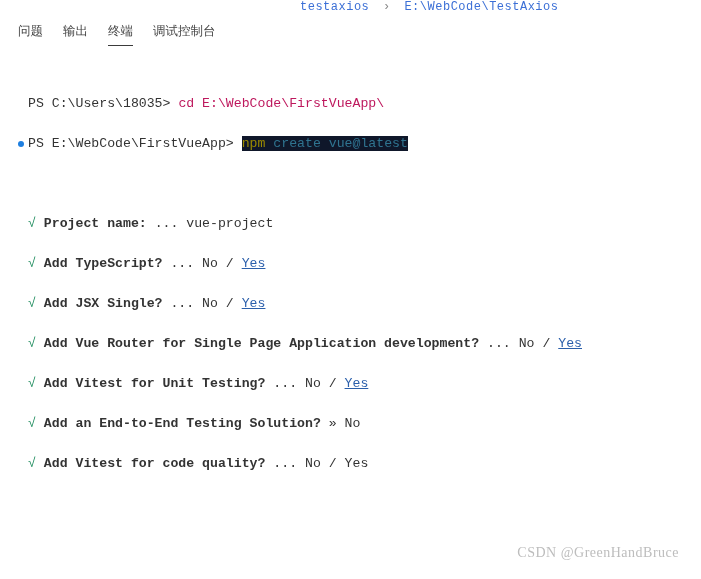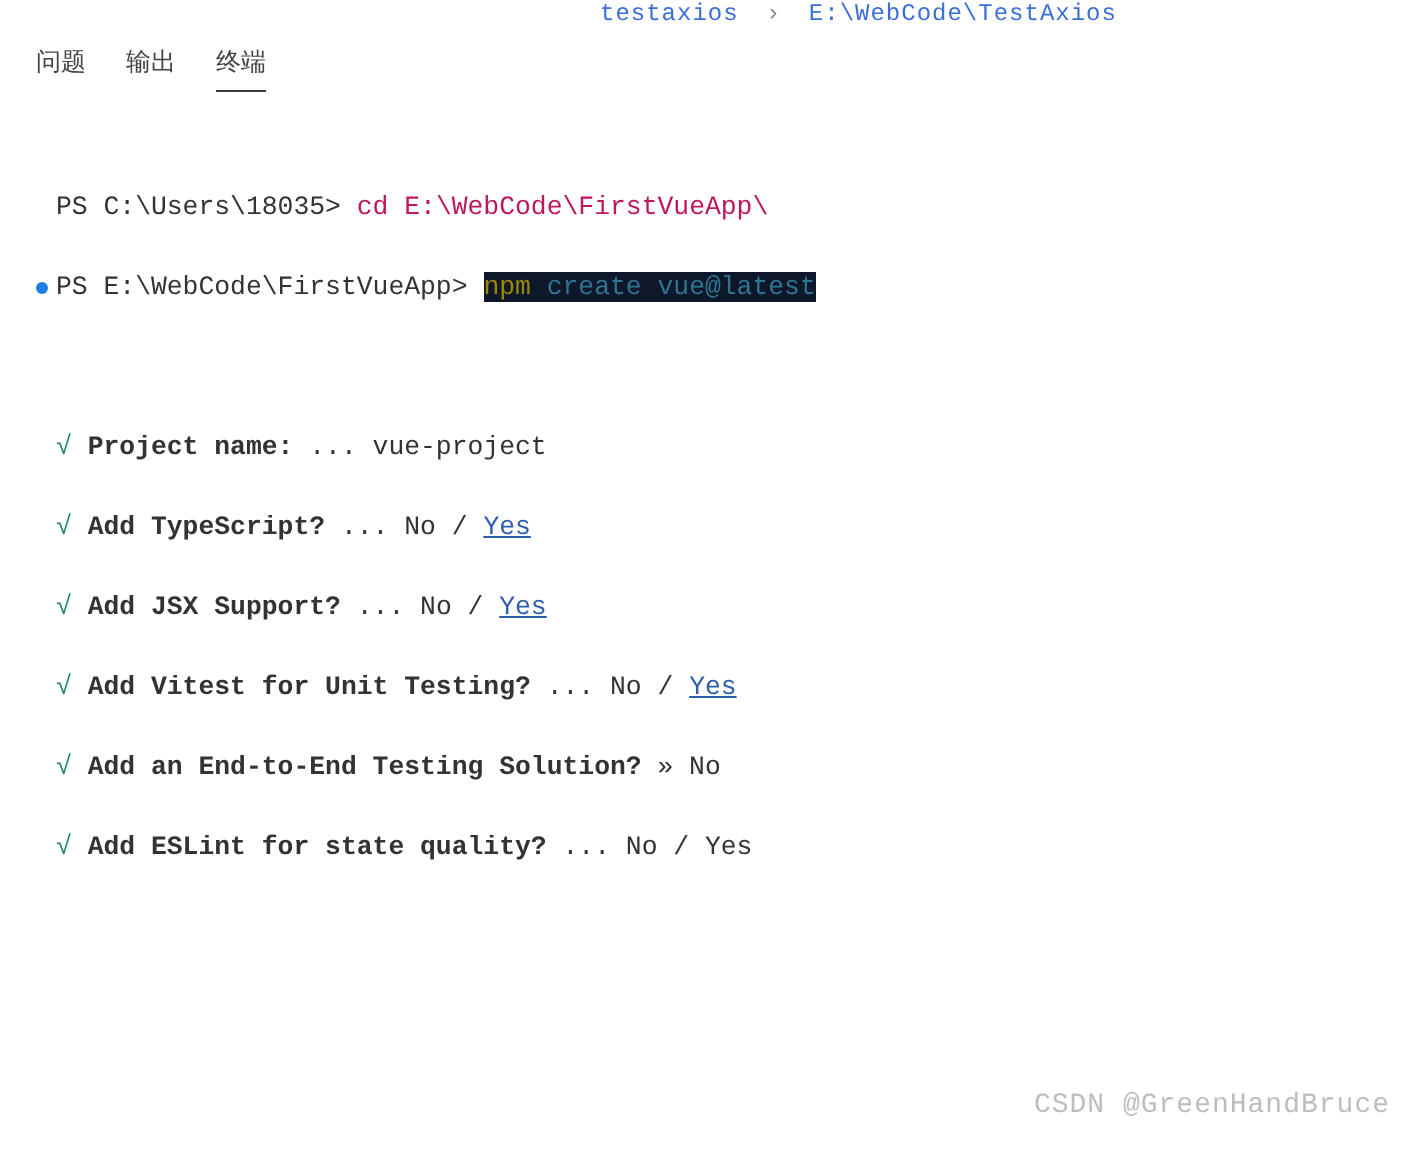--- a/index.html
+++ b/index.html
@@ -43,55 +43,57 @@
     .hl{ background:#0f172a; }
     .cmd-yellow{ color:#9b8a00;}
     .cmd-lightblue{ color:#2f7490;}
     .green-title{ color:#1a8a5a;}
     .bold{ font-weight:700;text-align:center;}
     .underline{ text-decoration:underline; color:#2b5fab;margin-top:48px;}
     .underline-dark{ color:#333;}
     .caps{ color:#be185d;}
     .watermark{
       position:absolute;
-      right:6px;
+      right:22px;
       bottom:18px;
       color:#bdbdbd;
-      font-family:Liberation Mono, monospace;
+      font-family:Liberation Serif, serif;
       font-size:14px;
       letter-spacing:.5px;
     }
     .check{ color:#1a8a5a; }
   </style>
 </head>
 <body>
 
 <div class="breadcrumb">
   <span>testaxios</span>
   <span class="bc-sep">›</span>
   <span>E:\WebCode\TestAxios</span>
 </div>
 
 <div class="tabs">
   <div class="tab">问题</div>
   <div class="tab">输出</div>
   <div class="tab active">终端</div>
+  <div class="tab">调试控制台</div>
 </div>
 
 <div class="term-wrap">
 <div class="row"><span class="gutter"></span><span><span>PS C:\Users\18035&gt; </span><span class="caps">cd E:\WebCode\FirstVueApp\</span></span></div>
 <div class="row"><span class="gutter"><span class="dot-blue"></span></span><span><span>PS E:\WebCode\FirstVueApp&gt; </span><span class="hl"><span class="cmd-yellow">npm </span><span class="cmd-lightblue">create vue@latest</span></span></span></div>
 <div class="row"><span class="gutter"></span></div>
 <div class="row"><span class="gutter"></span></div>
 <div class="row"><span class="gutter"></span><span><span class="check">√ </span><span class="bold">Project name: </span><span>... vue-project</span></span></div>
 <div class="row"><span class="gutter"></span><span><span class="check">√ </span><span class="bold">Add TypeScript? </span><span>... No / </span><span class="underline">Yes</span></span></div>
-<div class="row"><span class="gutter"></span><span><span class="check">√ </span><span class="bold">Add JSX Support? </span><span>... No / </span><span class="underline">Yes</span></span></div>
+<div class="row"><span class="gutter"></span><span><span class="check">√ </span><span class="bold">Add JSX Single? </span><span>... No / </span><span class="underline">Yes</span></span></div>
+<div class="row"><span class="gutter"></span><span><span class="check">√ </span><span class="bold">Add Vue Router for Single Page Application development? </span><span>... No / </span><span class="underline">Yes</span></span></div>
 <div class="row"><span class="gutter"></span><span><span class="check">√ </span><span class="bold">Add Vitest for Unit Testing? </span><span>... No / </span><span class="underline">Yes</span></span></div>
 <div class="row"><span class="gutter"></span><span><span class="check">√ </span><span class="bold">Add an End-to-End Testing Solution? </span><span>» No</span></span></div>
-<div class="row"><span class="gutter"></span><span><span class="check">√ </span><span class="bold">Add ESLint for state quality? </span><span>... </span><span class="underline-dark">No</span><span> / Yes</span></span></div>
+<div class="row"><span class="gutter"></span><span><span class="check">√ </span><span class="bold">Add Vitest for code quality? </span><span>... </span><span class="underline-dark">No</span><span> / Yes</span></span></div>
 <div class="row"><span class="gutter"></span></div>
 
 <div class="row"><span class="gutter"></span></div>
 
 <div class="row"><span class="gutter"></span></div>
 
 
 
 <div class="row"><span class="gutter"></span></div>
 

